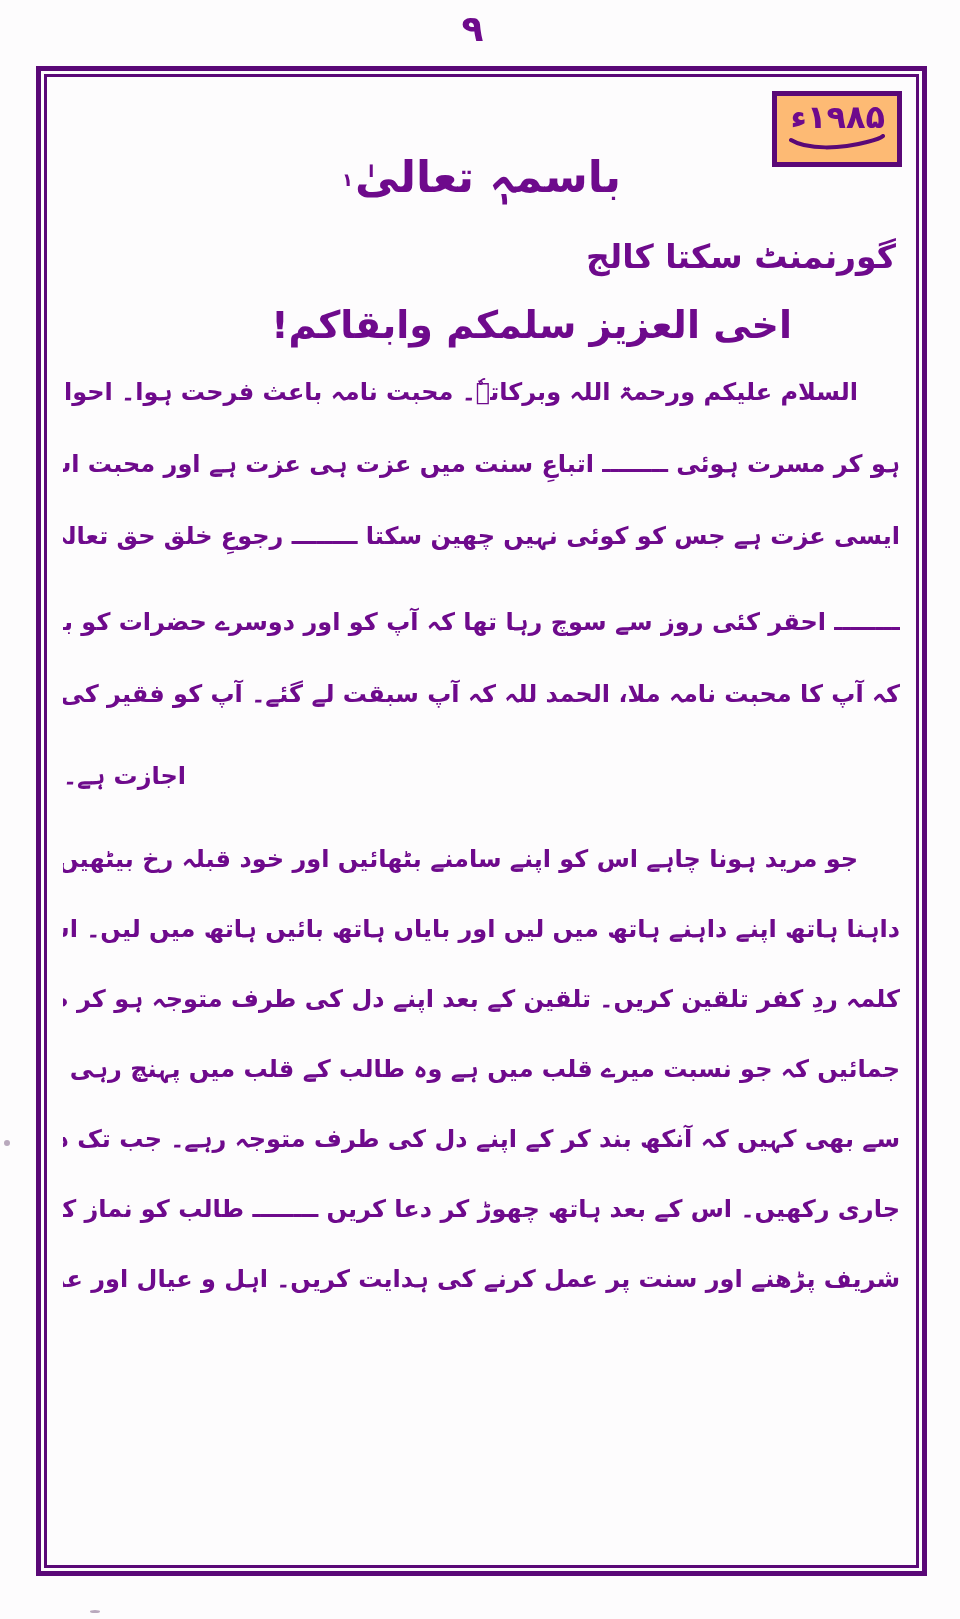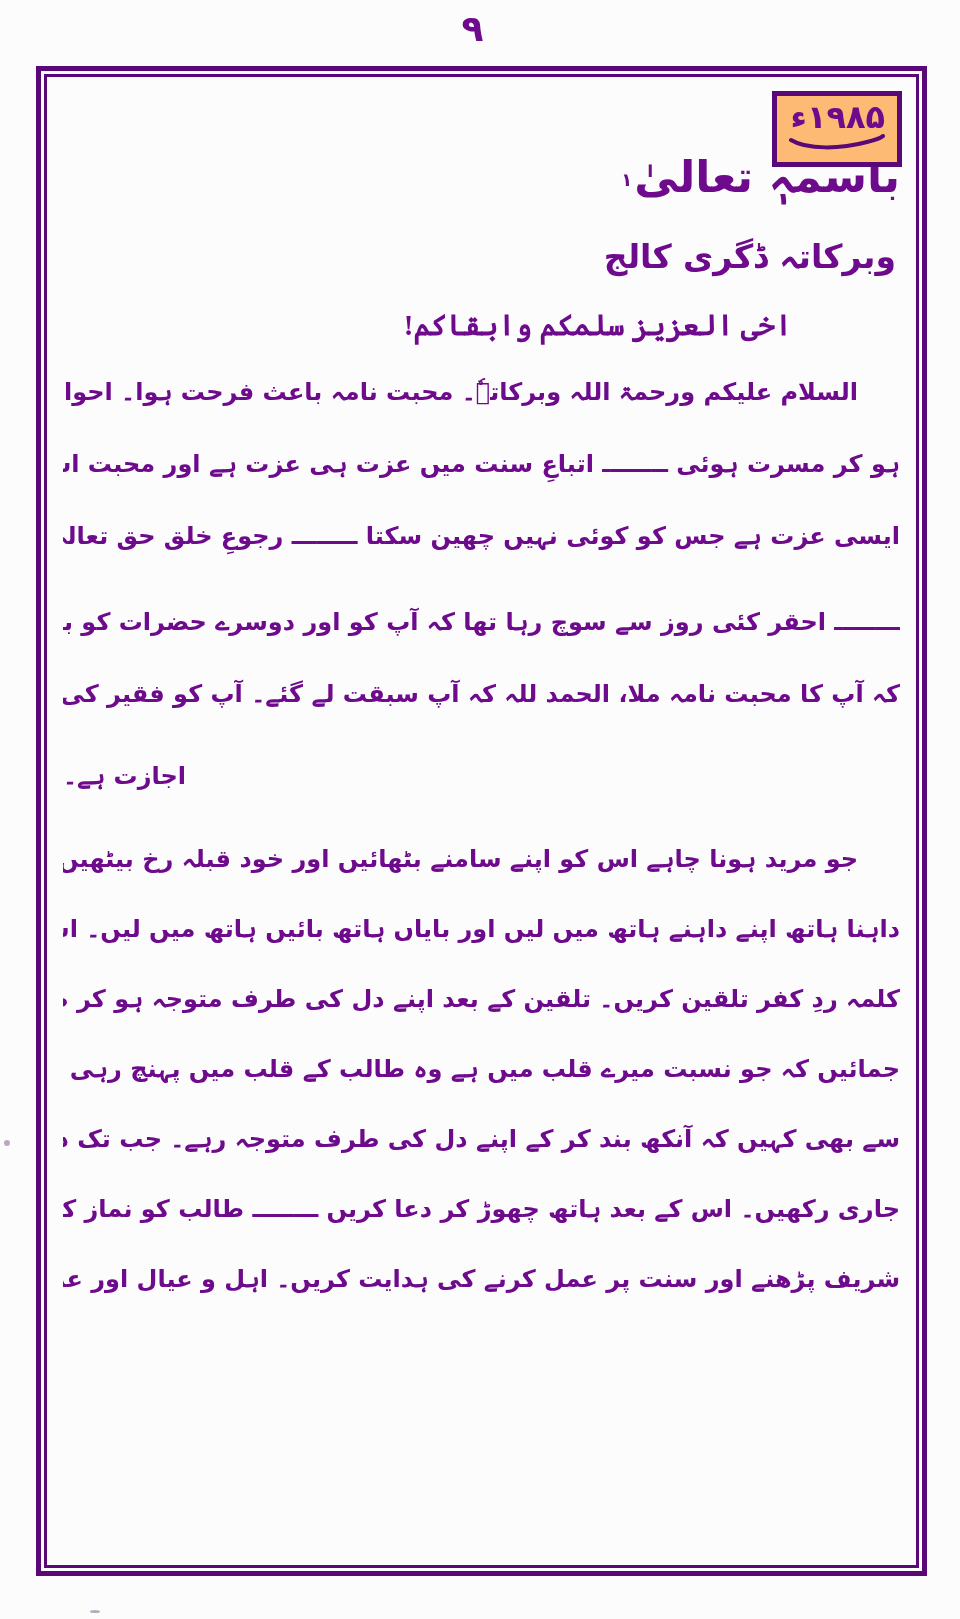--- a/index.html
+++ b/index.html
@@ -37,28 +37,29 @@
     border:5px solid var(--frame);
     padding:2px 12px 12px 12px;
     min-width:108px;
     text-align:right;
     background:#fdba74;
   }
   .stamp-year{font-size:32px;font-weight:bold;color:var(--ink);letter-spacing:1px;}
   .stamp-flourish{display:block;margin:0 auto;margin-top:-2px;}
   .title-row{
     margin-top:74px;
+    text-align:center;
   }
   .title-text{font-size:44px;font-weight:bold;}
   .title-footnote{font-size:18px;font-weight:bold;vertical-align:super;margin-right:2px;}
   .hdr{font-weight:bold;line-height:54px;text-align:right;}
   .hdr-institution{margin-top:28px;font-size:33px;padding-left:0;padding-right:4px;}
   .hdr-location{margin-top:14px;font-size:31px;padding-right:50px;}
   .hdr-date{margin-top:18px;font-size:29px;padding-right:0;}
-  .hdr-salutation{margin-top:14px;font-size:29px;padding-right:108px;font-family:Liberation Serif, serif;}
+  .hdr-salutation{margin-top:14px;font-size:38px;padding-right:108px;}
   .body-text{margin-top:4px;}
   .bline{
     font-size:24px;
     font-weight:bold;
     line-height:72px;height:72px;
     overflow:hidden;
     text-align:justify;
     text-align-last:justify;
     white-space:nowrap;
   }
@@ -88,21 +89,21 @@
         <span class="stamp-year">۱۹۸۵ء</span>
         <svg class="stamp-flourish" width="96" height="16" viewBox="0 0 96 16">
           <path d="M2 6 C 18 16, 52 15, 78 8 C 86 6, 92 4, 94 2" fill="none" stroke="#5a0877" stroke-width="4" stroke-linecap="round"></path>
         </svg>
       </div>
 
       <div class="title-row">
         <span class="title-text">باسمہٖ تعالیٰ</span><span class="title-footnote">۱</span>
       </div>
 
-      <div class="hdr hdr-institution">وبرکاتہ ڈگری کالج</div>
+      <div class="hdr hdr-institution">گورنمنٹ سکتا کالج</div>
       <div class="hdr hdr-salutation">اخی العزیز سلمکم وابقاکم!</div>
 
       <div class="body-text">
 
         <div class="p1">
           <div class="bline indent">السلام علیکم ورحمۃ اللہ وبرکاتہٗ۔ محبت نامہ باعث فرحت ہوا۔ احوال معلوم</div>
           <div class="bline">ہو کر مسرت ہوئی ــــــــ اتباعِ سنت میں عزت ہی عزت ہے اور محبت اس کی روح ہے۔ یہ</div>
           <div class="bline">ایسی عزت ہے جس کو کوئی نہیں چھین سکتا ــــــــ رجوعِ خلق حق تعالیٰ کی طرف سے ہے،</div>
           <div class="bline gap-before">ــــــــ احقر کئی روز سے سوچ رہا تھا کہ آپ کو اور دوسرے حضرات کو بیعت کی اجازت دے</div>
           <div class="bline">کہ آپ کا محبت نامہ ملا، الحمد للہ کہ آپ سبقت لے گئے۔ آپ کو فقیر کی طرف سے بیعت کی</div>

